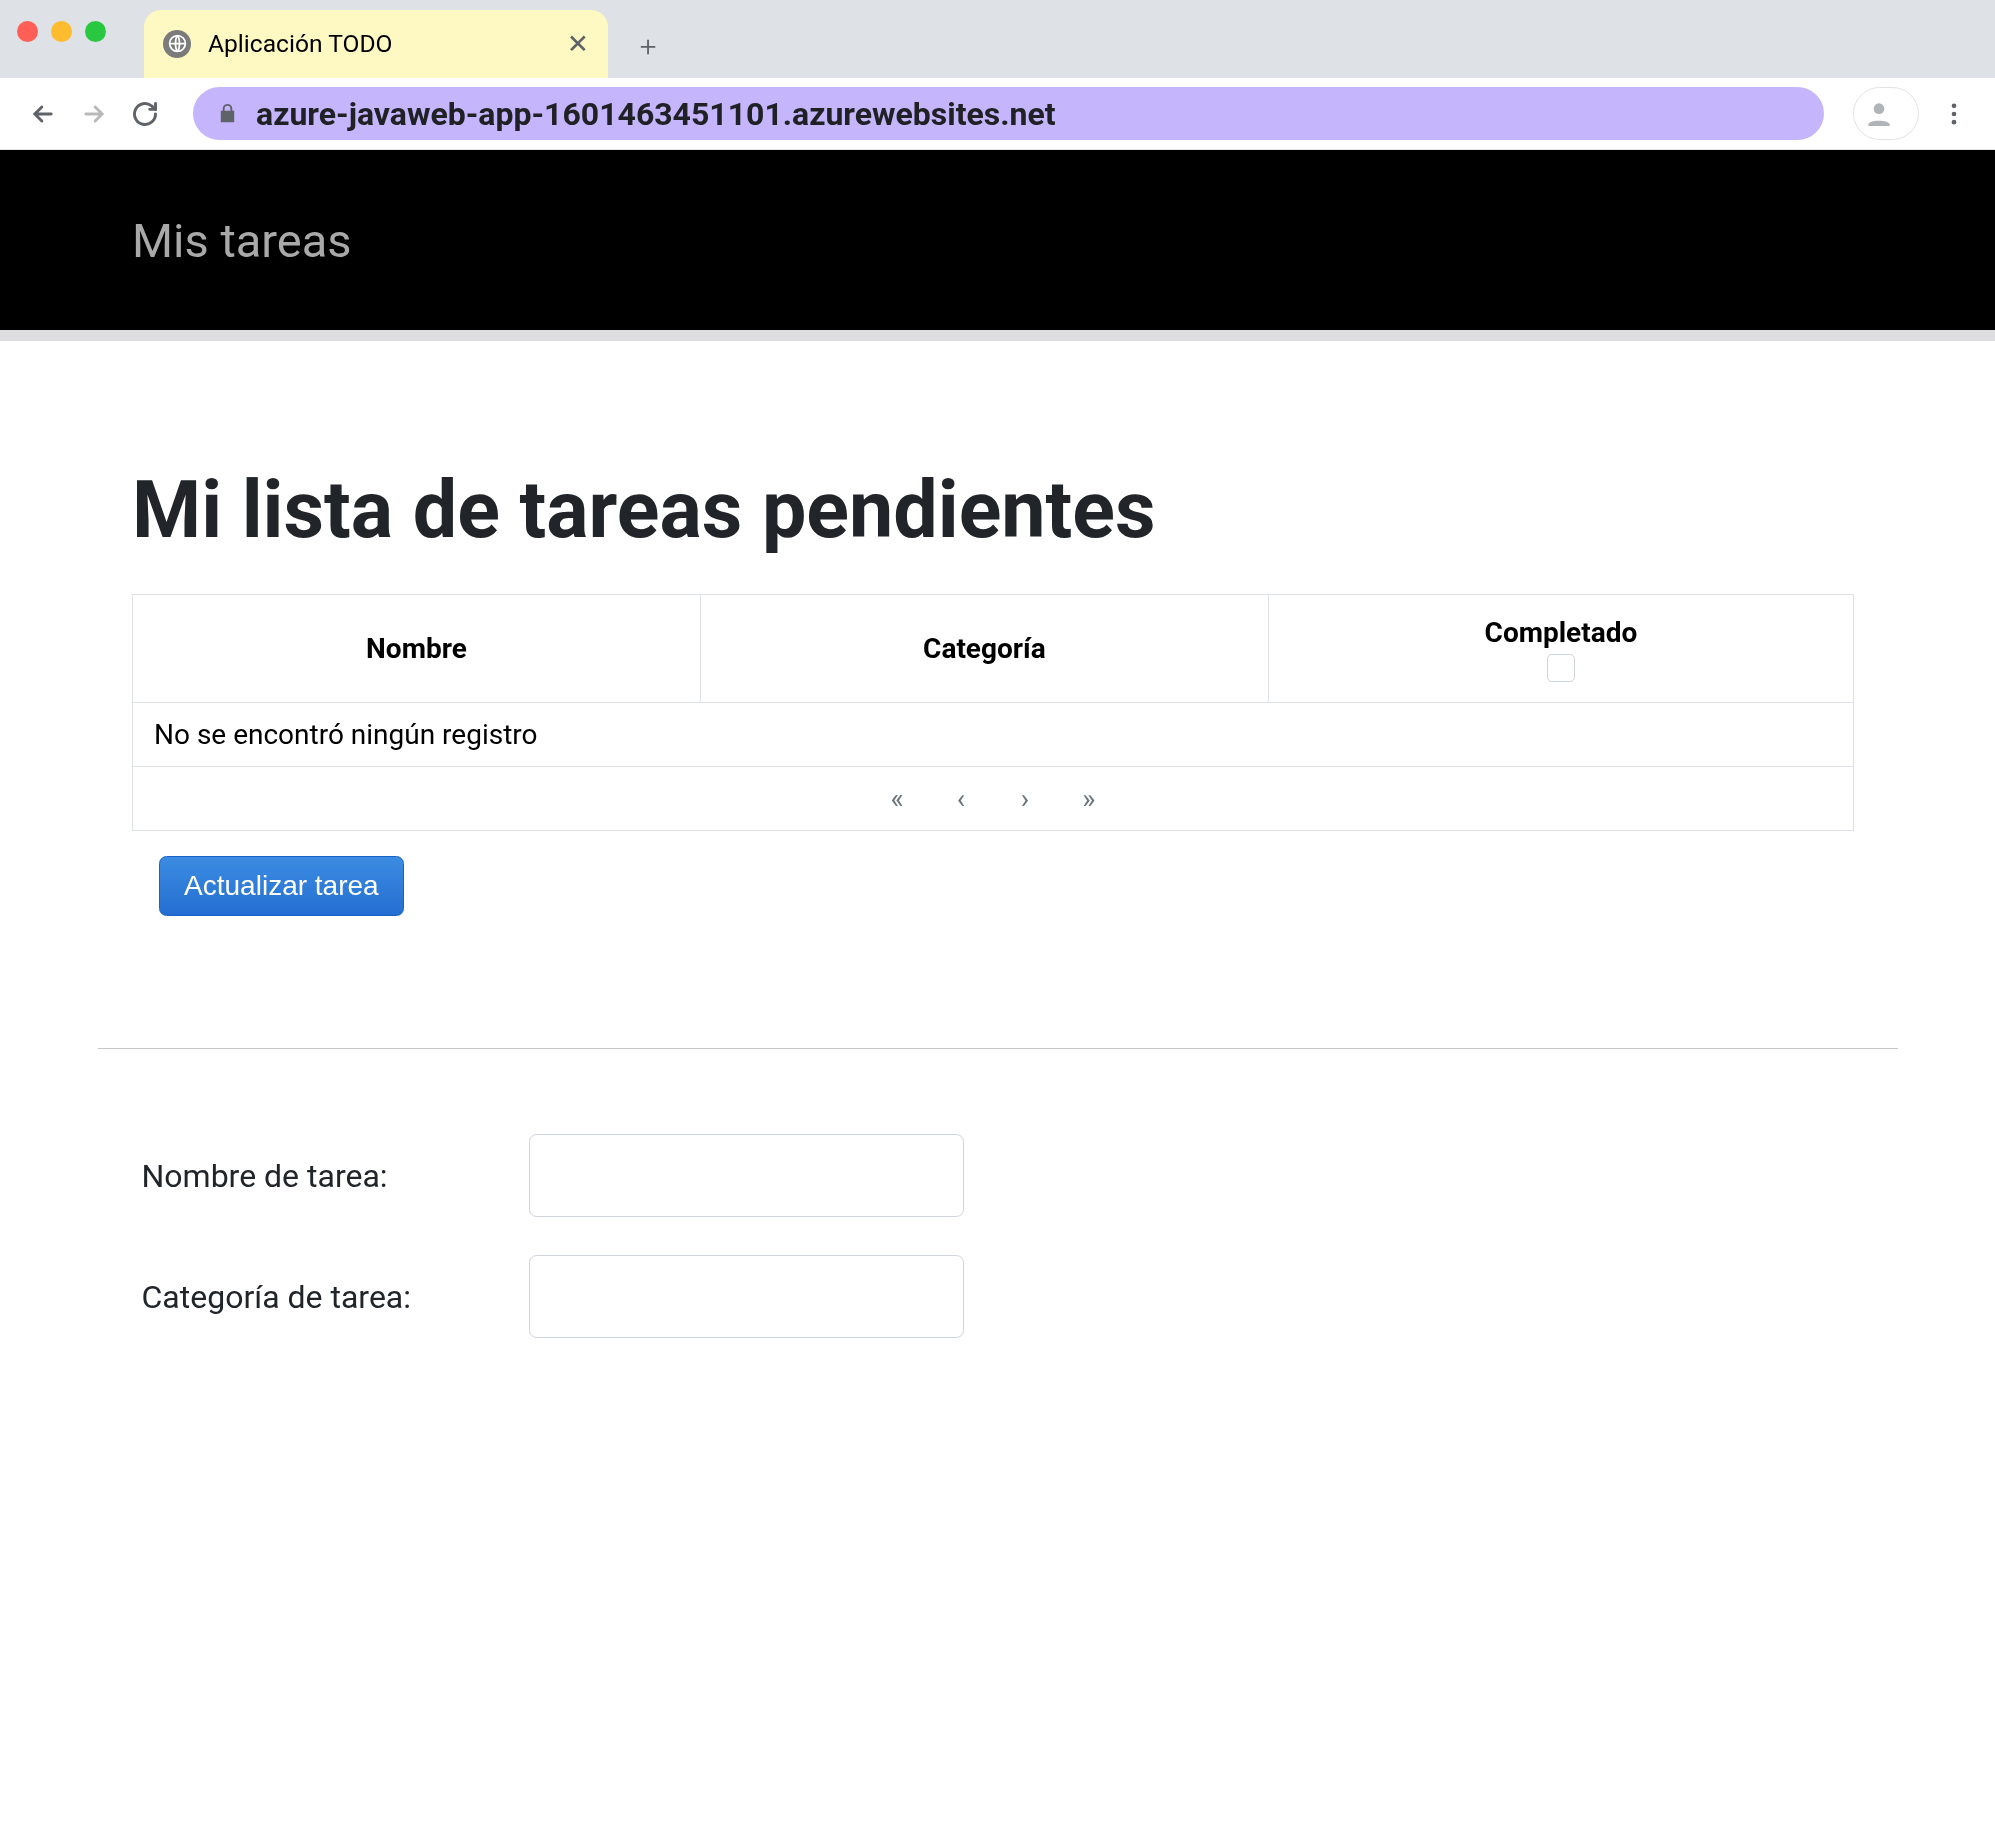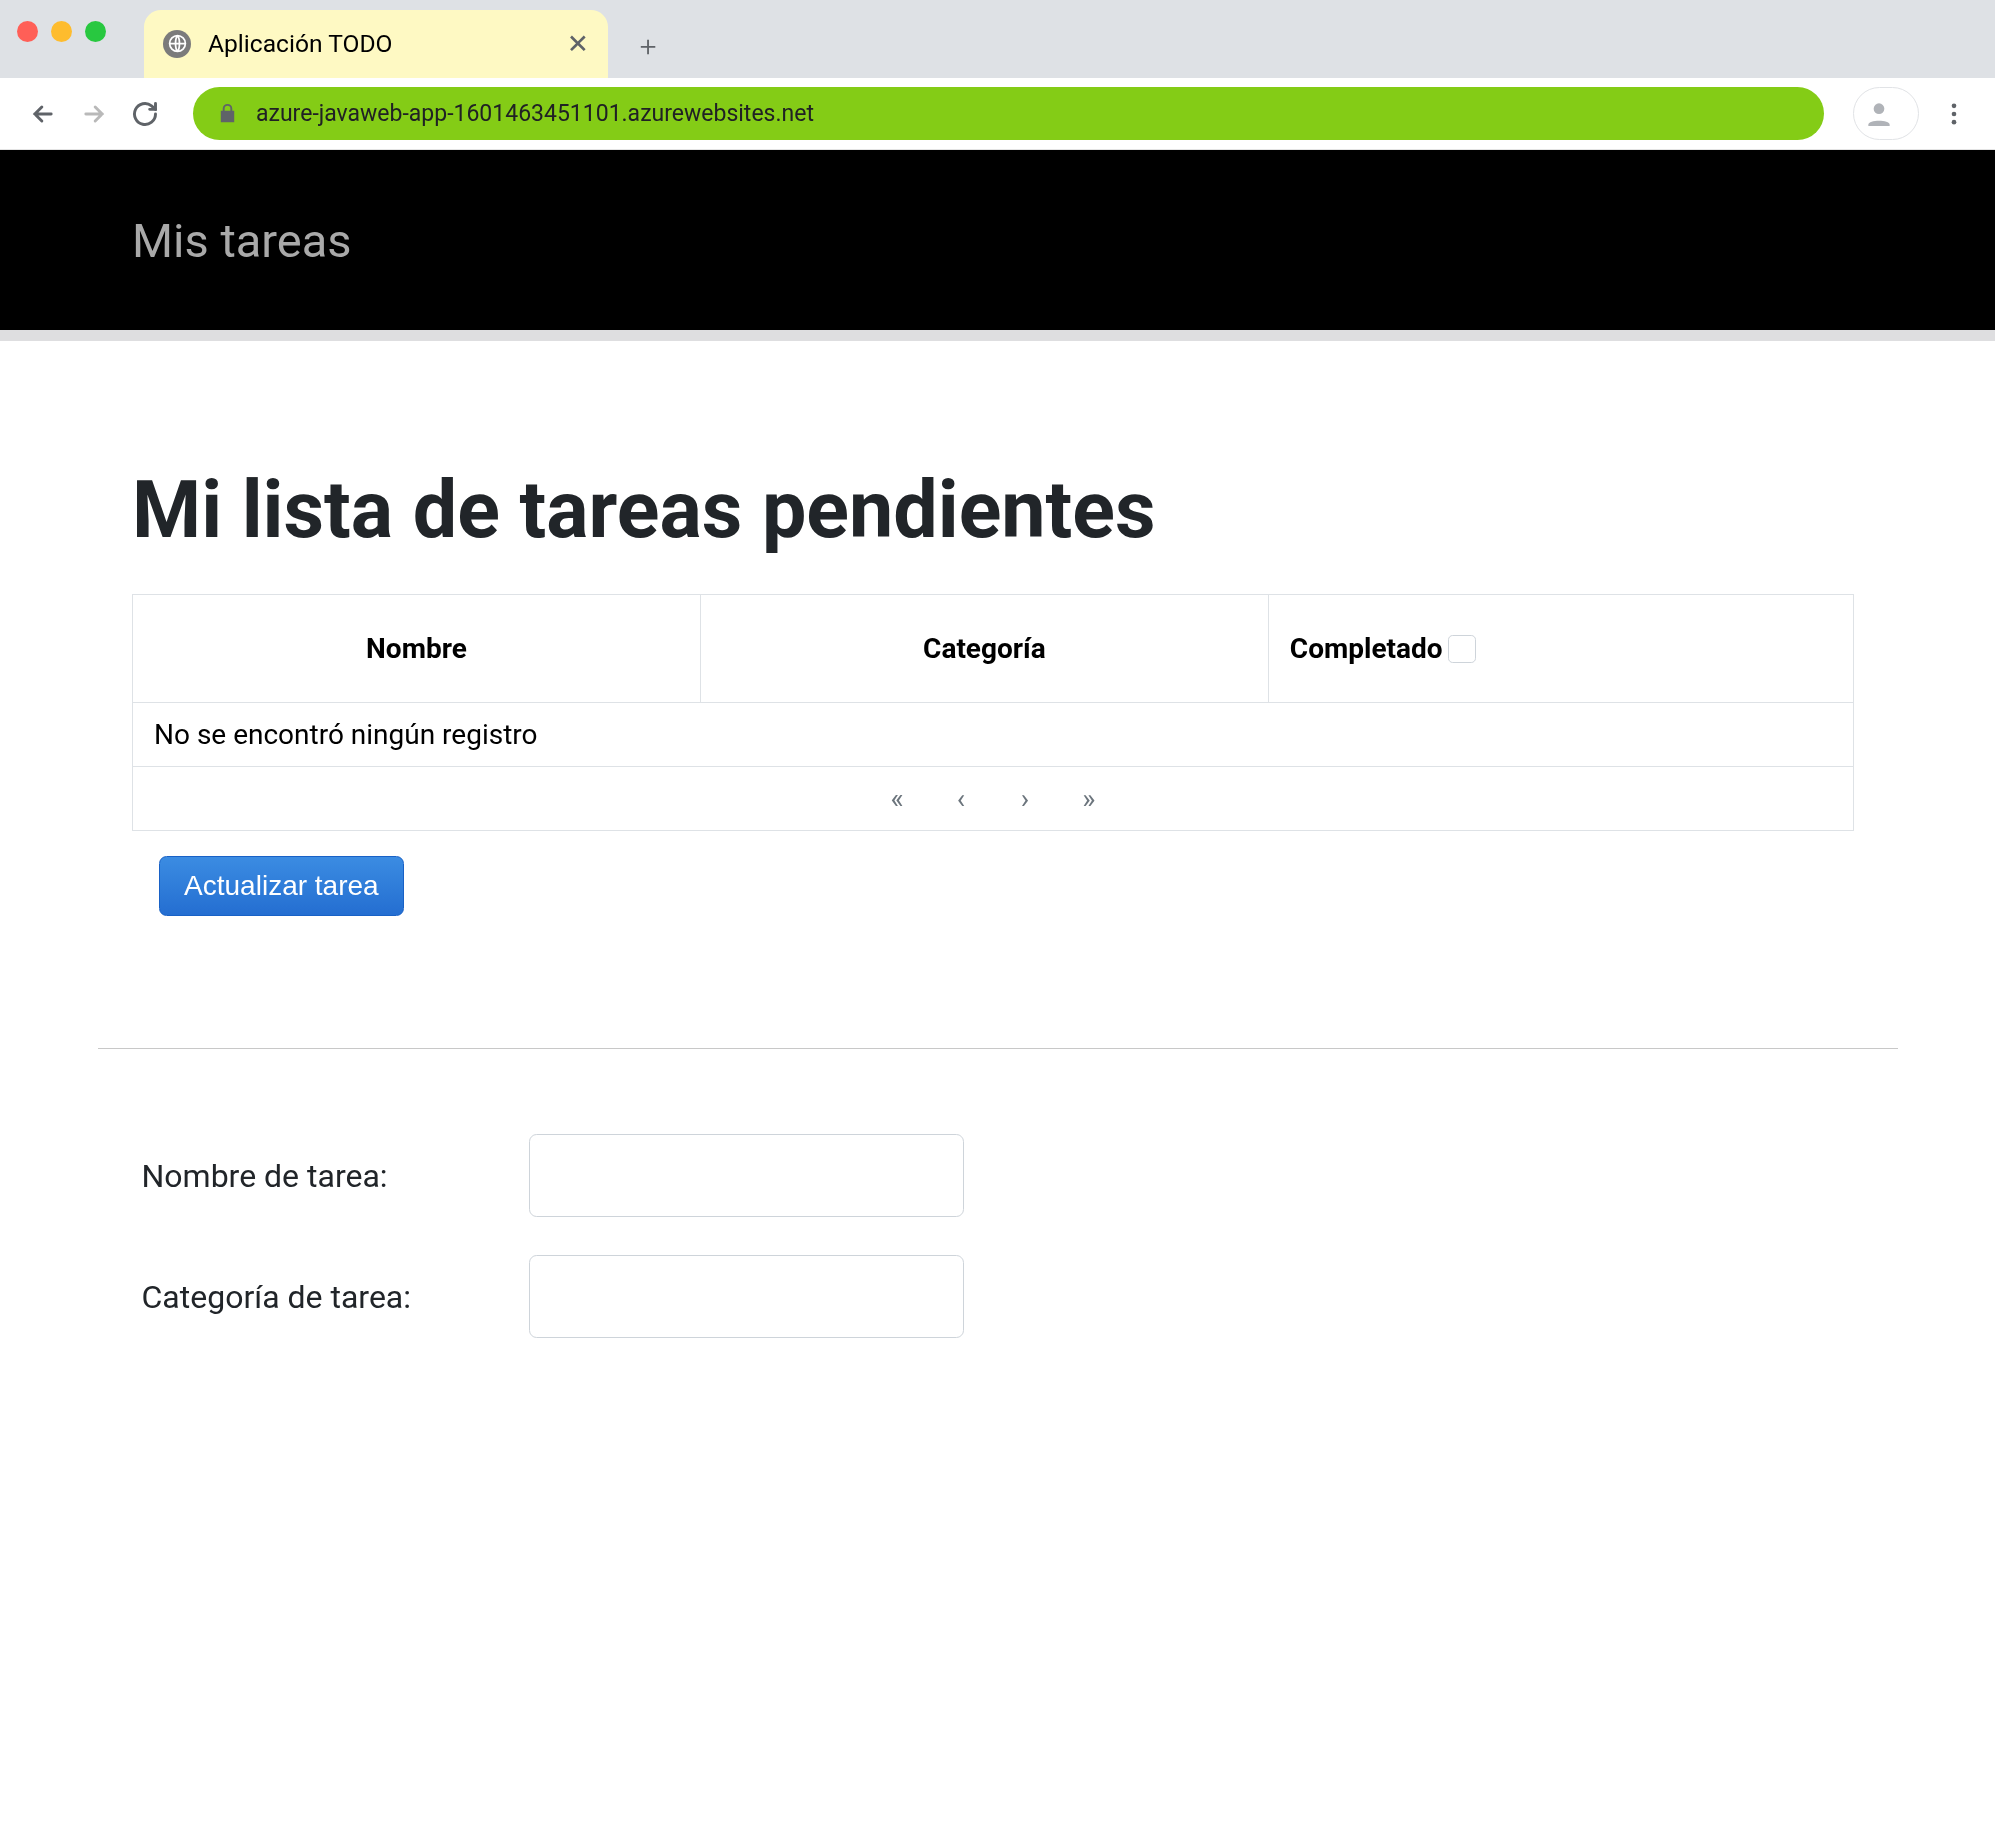--- a/index.html
+++ b/index.html
@@ -77,28 +77,29 @@
       display: flex; align-items: center; justify-content: center;
       color: #5f6368;
       border-radius: 50%;
       cursor: pointer;
     }
     .nav-btn.disabled { color: #b9b9b9; cursor: default;}
     .nav-btn svg { width: 28px; height: 28px; }
     .addr-bar {
       flex: 1;
       margin: 0 19px 0 23px;
-      background: #84cc16;
+      background: #c4b5fd;
       border-radius: 36px;
       height: 53px;
       display: flex;
       align-items: center;
       padding: 0 23px;
-      font-size: 23px;
+      font-size: 32px;
       color: #202124;
+      font-weight: bold;
     }
     .addr-bar .lock { margin-right: 17px; display:flex; align-items:center;}
     .profile {
       width: 66px; height: 53px;
       border: 0.9px solid #e1e3e6;
       border-radius: 28px;
       margin-left: 9.5px;
       display: flex; align-items: center; justify-content: flex-start;
       padding-left: 9.5px;
     }
@@ -144,21 +145,21 @@
       padding: 15px 21px;
       text-align: center;
       vertical-align: middle;
     }
     table.data-table th {
       font-weight: 700;
       height: 108px;
     }
     .th-check-wrap {
       display: flex;
-      flex-direction: row;
+      flex-direction: column;
       align-items: center;
       gap: 5.7px;
     }
     .header-checkbox {
       width: 28px; height: 28px;
       border: 0.9px solid #ced4da;
       border-radius: 4.7px;
       background:#fff;
       cursor:pointer;
     }

